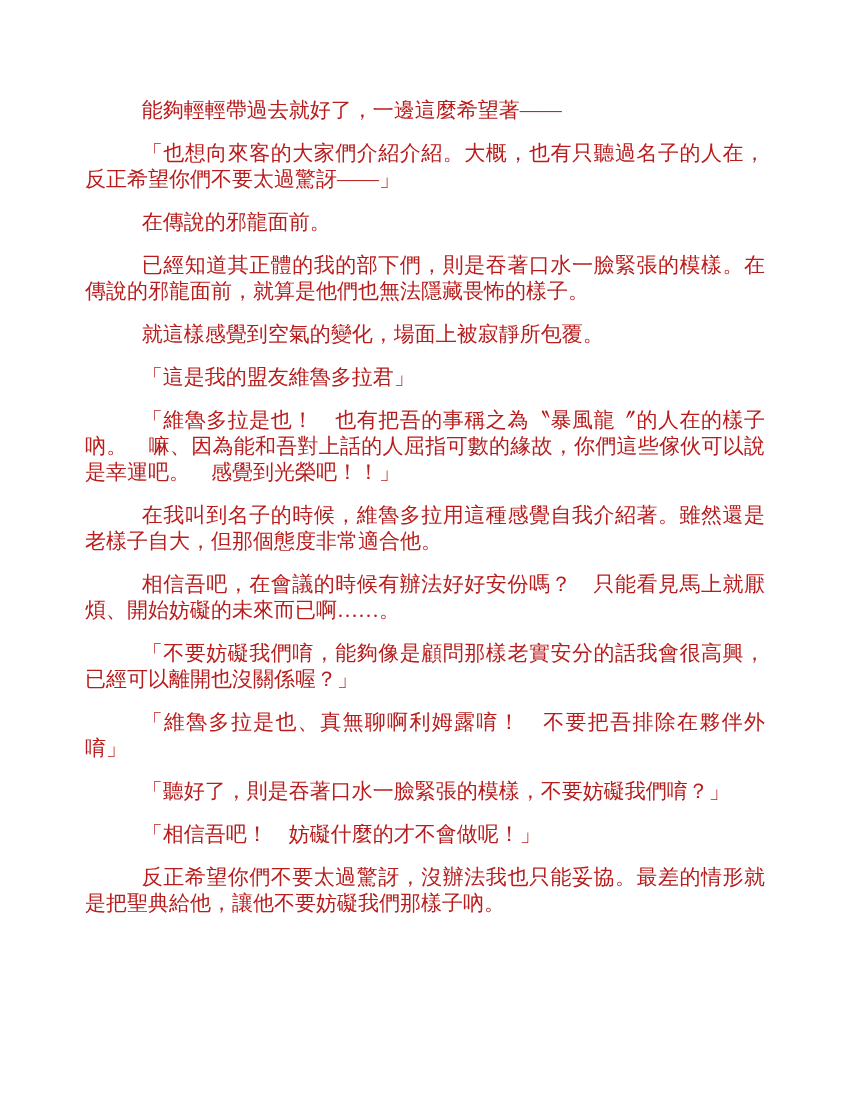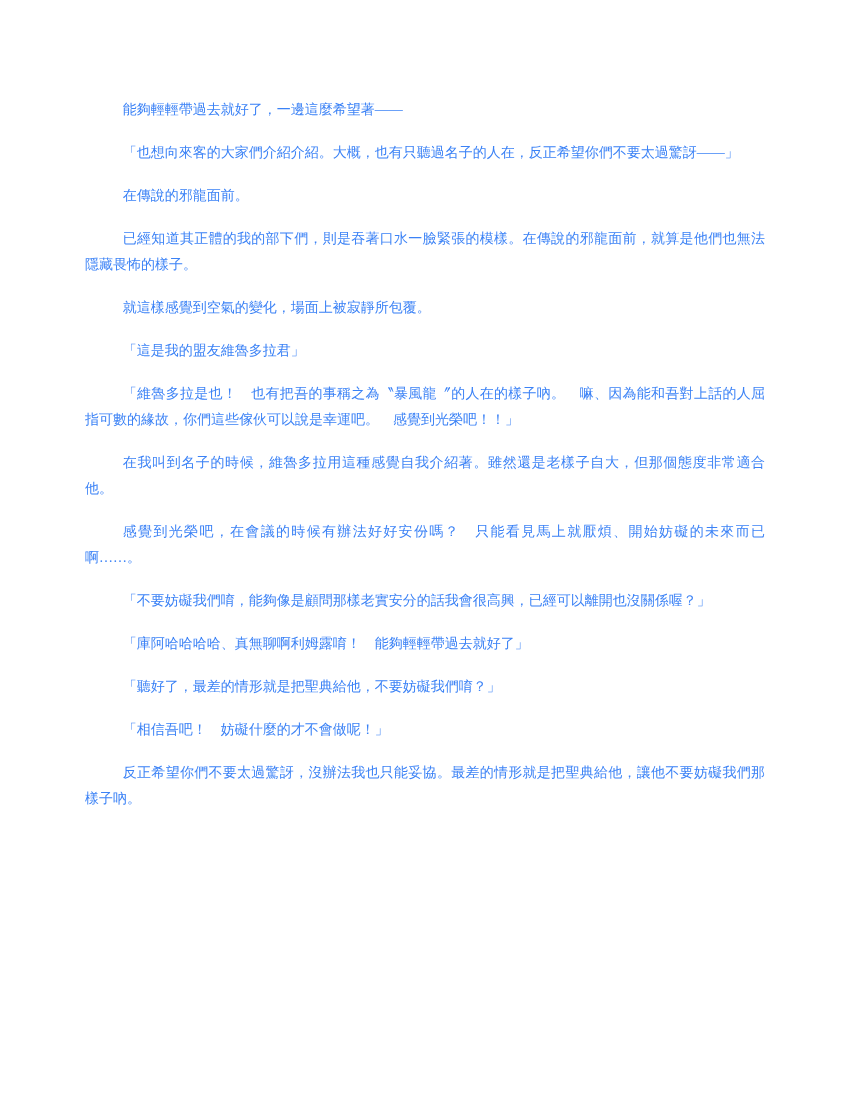--- a/index.html
+++ b/index.html
@@ -11,23 +11,23 @@
   }
   .page {
     width: 850px;
     height: 1100px;
     background: #ffffff;
     padding: 97px 85px 0 85px;
   }
   .text-block {
     width: 680px;
     font-family: "Liberation Serif", "DejaVu Serif", serif;
-    font-size: 14px;
+    font-size: 21px;
     line-height: 26px;
-    color: #3b82f6;
+    color: #b91c1c;
     text-align: justify;
     line-break: strict;
   }
   .text-block p {
     text-indent: 2.7em;
     margin: 0 0 17px 0;
   }
 </style>
 </head>
 <body>
@@ -35,20 +35,20 @@
 <div class="page">
   <div class="text-block">
     <p>能夠輕輕帶過去就好了，一邊這麼希望著——</p>
     <p>「也想向來客的大家們介紹介紹。大概，也有只聽過名子的人在，反正希望你們不要太過驚訝——」</p>
     <p>在傳說的邪龍面前。</p>
     <p>已經知道其正體的我的部下們，則是吞著口水一臉緊張的模樣。在傳說的邪龍面前，就算是他們也無法隱藏畏怖的樣子。</p>
     <p>就這樣感覺到空氣的變化，場面上被寂靜所包覆。</p>
     <p>「這是我的盟友維魯多拉君」</p>
     <p>「維魯多拉是也！　也有把吾的事稱之為〝暴風龍〞的人在的樣子吶。　嘛、因為能和吾對上話的人屈指可數的緣故，你們這些傢伙可以說是幸運吧。　感覺到光榮吧！！」</p>
     <p>在我叫到名子的時候，維魯多拉用這種感覺自我介紹著。雖然還是老樣子自大，但那個態度非常適合他。</p>
-    <p>感覺到光榮吧，在會議的時候有辦法好好安份嗎？　只能看見馬上就厭煩、開始妨礙的未來而已啊……。</p>
+    <p>相信吾吧，在會議的時候有辦法好好安份嗎？　只能看見馬上就厭煩、開始妨礙的未來而已啊……。</p>
     <p>「不要妨礙我們唷，能夠像是顧問那樣老實安分的話我會很高興，已經可以離開也沒關係喔？」</p>
-    <p>「庫阿哈哈哈哈、真無聊啊利姆露唷！　能夠輕輕帶過去就好了」</p>
-    <p>「聽好了，最差的情形就是把聖典給他，不要妨礙我們唷？」</p>
+    <p>「維魯多拉是也、真無聊啊利姆露唷！　不要把吾排除在夥伴外唷」</p>
+    <p>「聽好了，則是吞著口水一臉緊張的模樣，不要妨礙我們唷？」</p>
     <p>「相信吾吧！　妨礙什麼的才不會做呢！」</p>
     <p>反正希望你們不要太過驚訝，沒辦法我也只能妥協。最差的情形就是把聖典給他，讓他不要妨礙我們那樣子吶。</p>
   </div>
 </div>
 
 </body></html>

